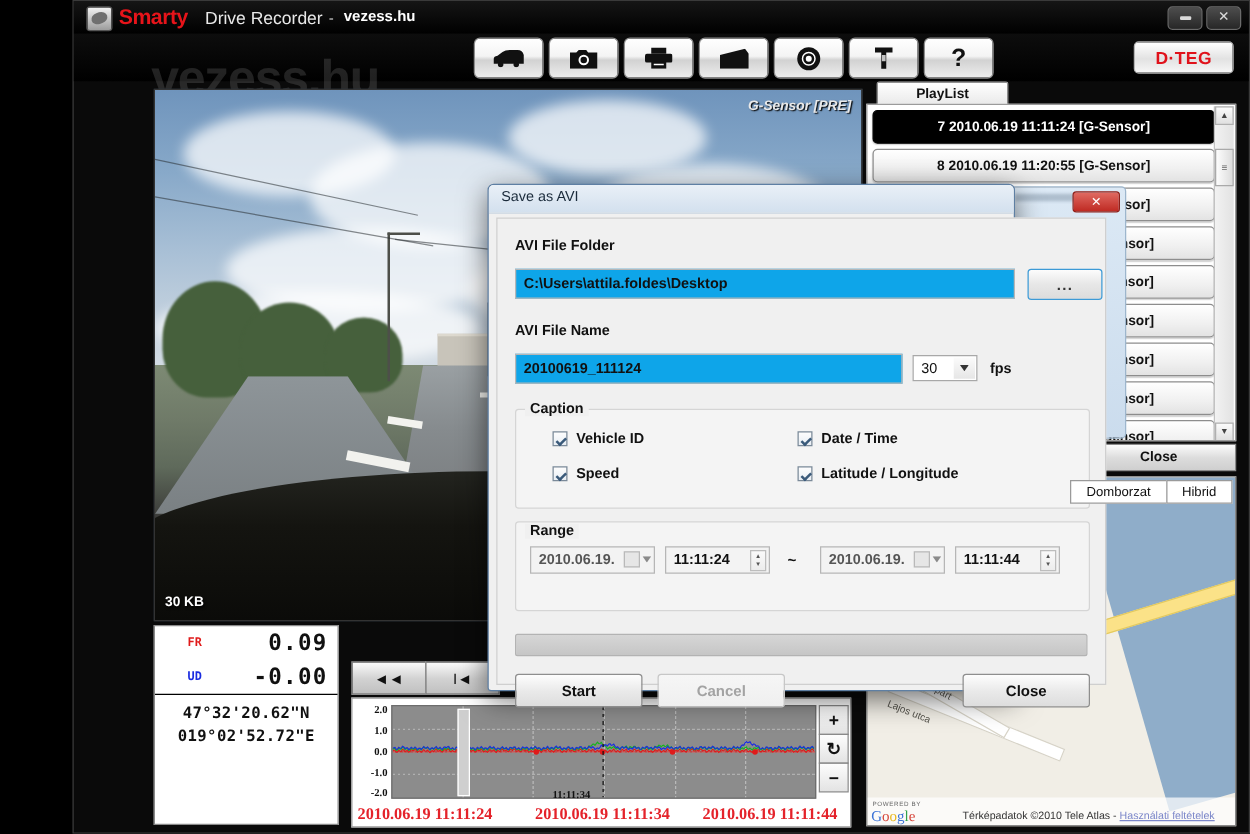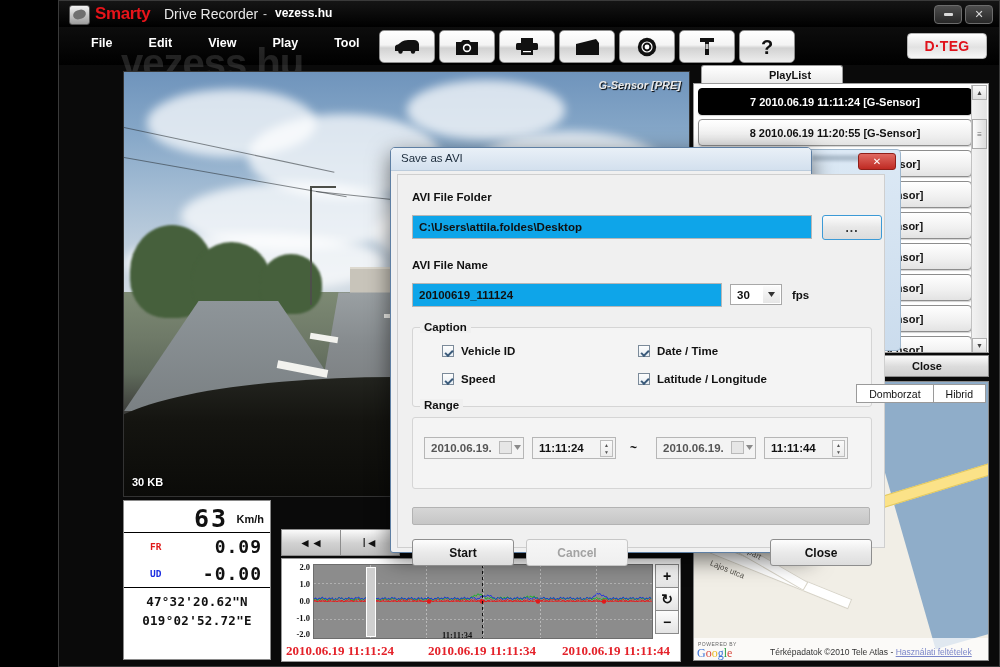--- a/index.html
+++ b/index.html
@@ -123,21 +123,21 @@
   .zoomcol{position:absolute;right:3px;top:5px;width:22px;}
   .zbtn{width:22px;height:22px;background:linear-gradient(#fdfdfd,#e3e3e3);
      border:1px solid #8a8a8a;margin-bottom:-1px;display:flex;align-items:center;
      justify-content:center;font-size:14px;font-weight:bold;color:#111;}
 
   
   .plwrap{position:absolute;left:634px;top:64px;width:296px;height:310px;}
   .pl-tab{position:absolute;left:8px;top:0;width:104px;height:18px;
      background:linear-gradient(#ffffff,#e9e9e9);border:1px solid #9b9b9b;
      border-bottom:none;border-radius:3px 3px 0 0;display:flex;align-items:center;
-     justify-content:center;font-size:11px;font-weight:bold;color:#111;padding-left:36px;}
+     justify-content:center;font-size:11px;font-weight:bold;color:#111;}
   .pl-box{position:absolute;left:0;top:18px;width:296px;height:270px;background:#fff;
      border:1px solid #9b9b9b;box-sizing:border-box;overflow:hidden;}
   .pl-item{margin:4px 16px 0 4px;height:25px;border:1px solid #8d8d8d;border-radius:4px;
      background:linear-gradient(#ffffff,#f0f0f0 60%,#e3e3e3);
      display:flex;align-items:center;justify-content:center;font-size:11px;font-weight:bold;
      color:#111;box-shadow:0 1px 1px rgba(0,0,0,0.18);}
   .pl-item.sel{background:#000;color:#fff;border-color:#000;}
   .pl-scroll{position:absolute;right:1px;top:1px;width:15px;height:268px;
      background:linear-gradient(90deg,#f2f2f2,#e2e2e2);border-left:1px solid #c2c2c2;}
   .sc-arrow{width:15px;height:15px;background:linear-gradient(#fbfbfb,#e0e0e0);
@@ -183,21 +183,21 @@
      border:1px solid #cfcfcf;box-sizing:border-box;}
   .lbl{position:absolute;font-size:11.5px;font-weight:bold;color:#111;}
   .tf{position:absolute;background:#0ea5e9;border:1px solid #b6b6b6;box-sizing:border-box;
      font-size:11.5px;font-weight:bold;color:#111;display:flex;align-items:center;
      padding-left:6px;}
   .btn-dots{position:absolute;width:58px;height:23px;border:1px solid #3c9ad6;border-radius:3px;
      background:linear-gradient(#fcfcfc,#e7e7e7 50%,#dcdcdc);display:flex;align-items:center;
      justify-content:center;font-size:12px;font-weight:bold;color:#333;letter-spacing:1px;}
   .combo{position:absolute;width:52px;height:21px;background:#fff;border:1px solid #a8a8a8;
      box-sizing:border-box;display:flex;align-items:center;}
-  .combo .cv{padding-left:6px;font-size:11.5px;font-weight:bold;color:#111;}
+  .combo .cv{padding-left:6px;font-size:11.5px;font-weight:normal;color:#111;}
   .combo .cbtn{position:absolute;right:1px;top:1px;width:17px;height:17px;
      background:linear-gradient(#fbfbfb,#e6e6e6);display:flex;align-items:center;
      justify-content:center;}
   .gbox{position:absolute;border:1px solid #d5d5d5;border-radius:3px;background:#f4f4f4;}
   .gbox-title{position:absolute;background:#f0f0f0;padding:0 4px;font-size:11.5px;
      font-weight:bold;color:#111;}
   .cbrow{position:absolute;display:flex;align-items:center;}
   .cb{width:12px;height:12px;border:1px solid #7b8a99;background:linear-gradient(#fdfdfd,#e8eef4);
      box-sizing:border-box;position:relative;margin-right:7px;}
   .cb::after{content:"";position:absolute;left:2px;top:4px;width:6px;height:3px;
@@ -245,28 +245,20 @@
       <div class="brand-site">vezess.hu</div>
       <div class="winbtns">
         <div class="wbtn">
             <span class="mini"></span>
           </div>
         <div class="wbtn">✕</div>
       </div>
     </div>
 
     <div class="menubar">
-      <div class="menu-items">
-        <span>File</span>
-        <span>Edit</span>
-        <span>View</span>
-        <span>Play</span>
-        <span>Tool</span>
-        <span>Help</span>
-      </div>
 
       <div class="tb-group">
         <div class="tb-btn">
           <span>
             <svg width="26" height="15" viewBox="0 0 26 15">
                 <path d="M1 12 L1 8 Q1 6 4 5.5 L8 2.5 Q10 1 14 1 L20 1 Q24 1 25 5 L25 12 Z" fill="#111"></path>
                 <circle cx="6.5" cy="12.5" r="2.2" fill="#111"></circle>
                 <circle cx="19" cy="12.5" r="2.2" fill="#111"></circle>
               </svg>
           </span>
@@ -361,24 +353,20 @@
       <div class="wire" style="left:0%;top:20%;width:40%;transform:rotate(10deg);"></div>
       <div class="wire" style="left:34%;top:28%;width:22%;transform:rotate(6deg);"></div>
 
       <div class="hood"></div>
 
       <div class="gsensor-tag">G-Sensor [PRE]</div>
       <div class="kb-tag">30 KB</div>
     </div>
 
     <div class="datapanel">
-      <div class="dp-row">
-        <span class="dp-speed">63</span>
-        <span class="dp-unit">Km/h</span>
-      </div>
 
       <div class="ax-row">
         <span class="ax-lab" style="color:#e01a1a">FR</span>
         <span class="ax-val">0.09</span>
       </div>
       <div class="ax-row dp-sep">
         <span class="ax-lab" style="color:#1a2ce0">UD</span>
         <span class="ax-val">-0.00</span>
       </div>
 
@@ -530,21 +518,21 @@
         <div class="cbrow" style="left:44px;top:198px">
           <span class="cb"></span>
           <span class="cbtxt">Speed</span>
         </div>
         <div class="cbrow" style="left:240px;top:198px">
           <span class="cb"></span>
           <span class="cbtxt">Latitude / Longitude</span>
         </div>
 
         <div class="gbox" style="left:14px;top:242px;width:458px;height:70px"></div>
-        <div class="gbox-title" style="left:22px;top:224px">Range</div>
+        <div class="gbox-title" style="left:22px;top:244px">Range</div>
 
         <div class="dtf" style="left:26px;top:262px;width:100px">
           <span>2010.06.19.</span>
           <span class="dd">
             <span class="dbx"></span>
             <svg width="7" height="5" viewBox="0 0 7 5">
                 <path d="M0 0 L7 0 L3.5 5 Z" fill="#8a8a8a"></path>
               </svg>
           </span>
         </div>

